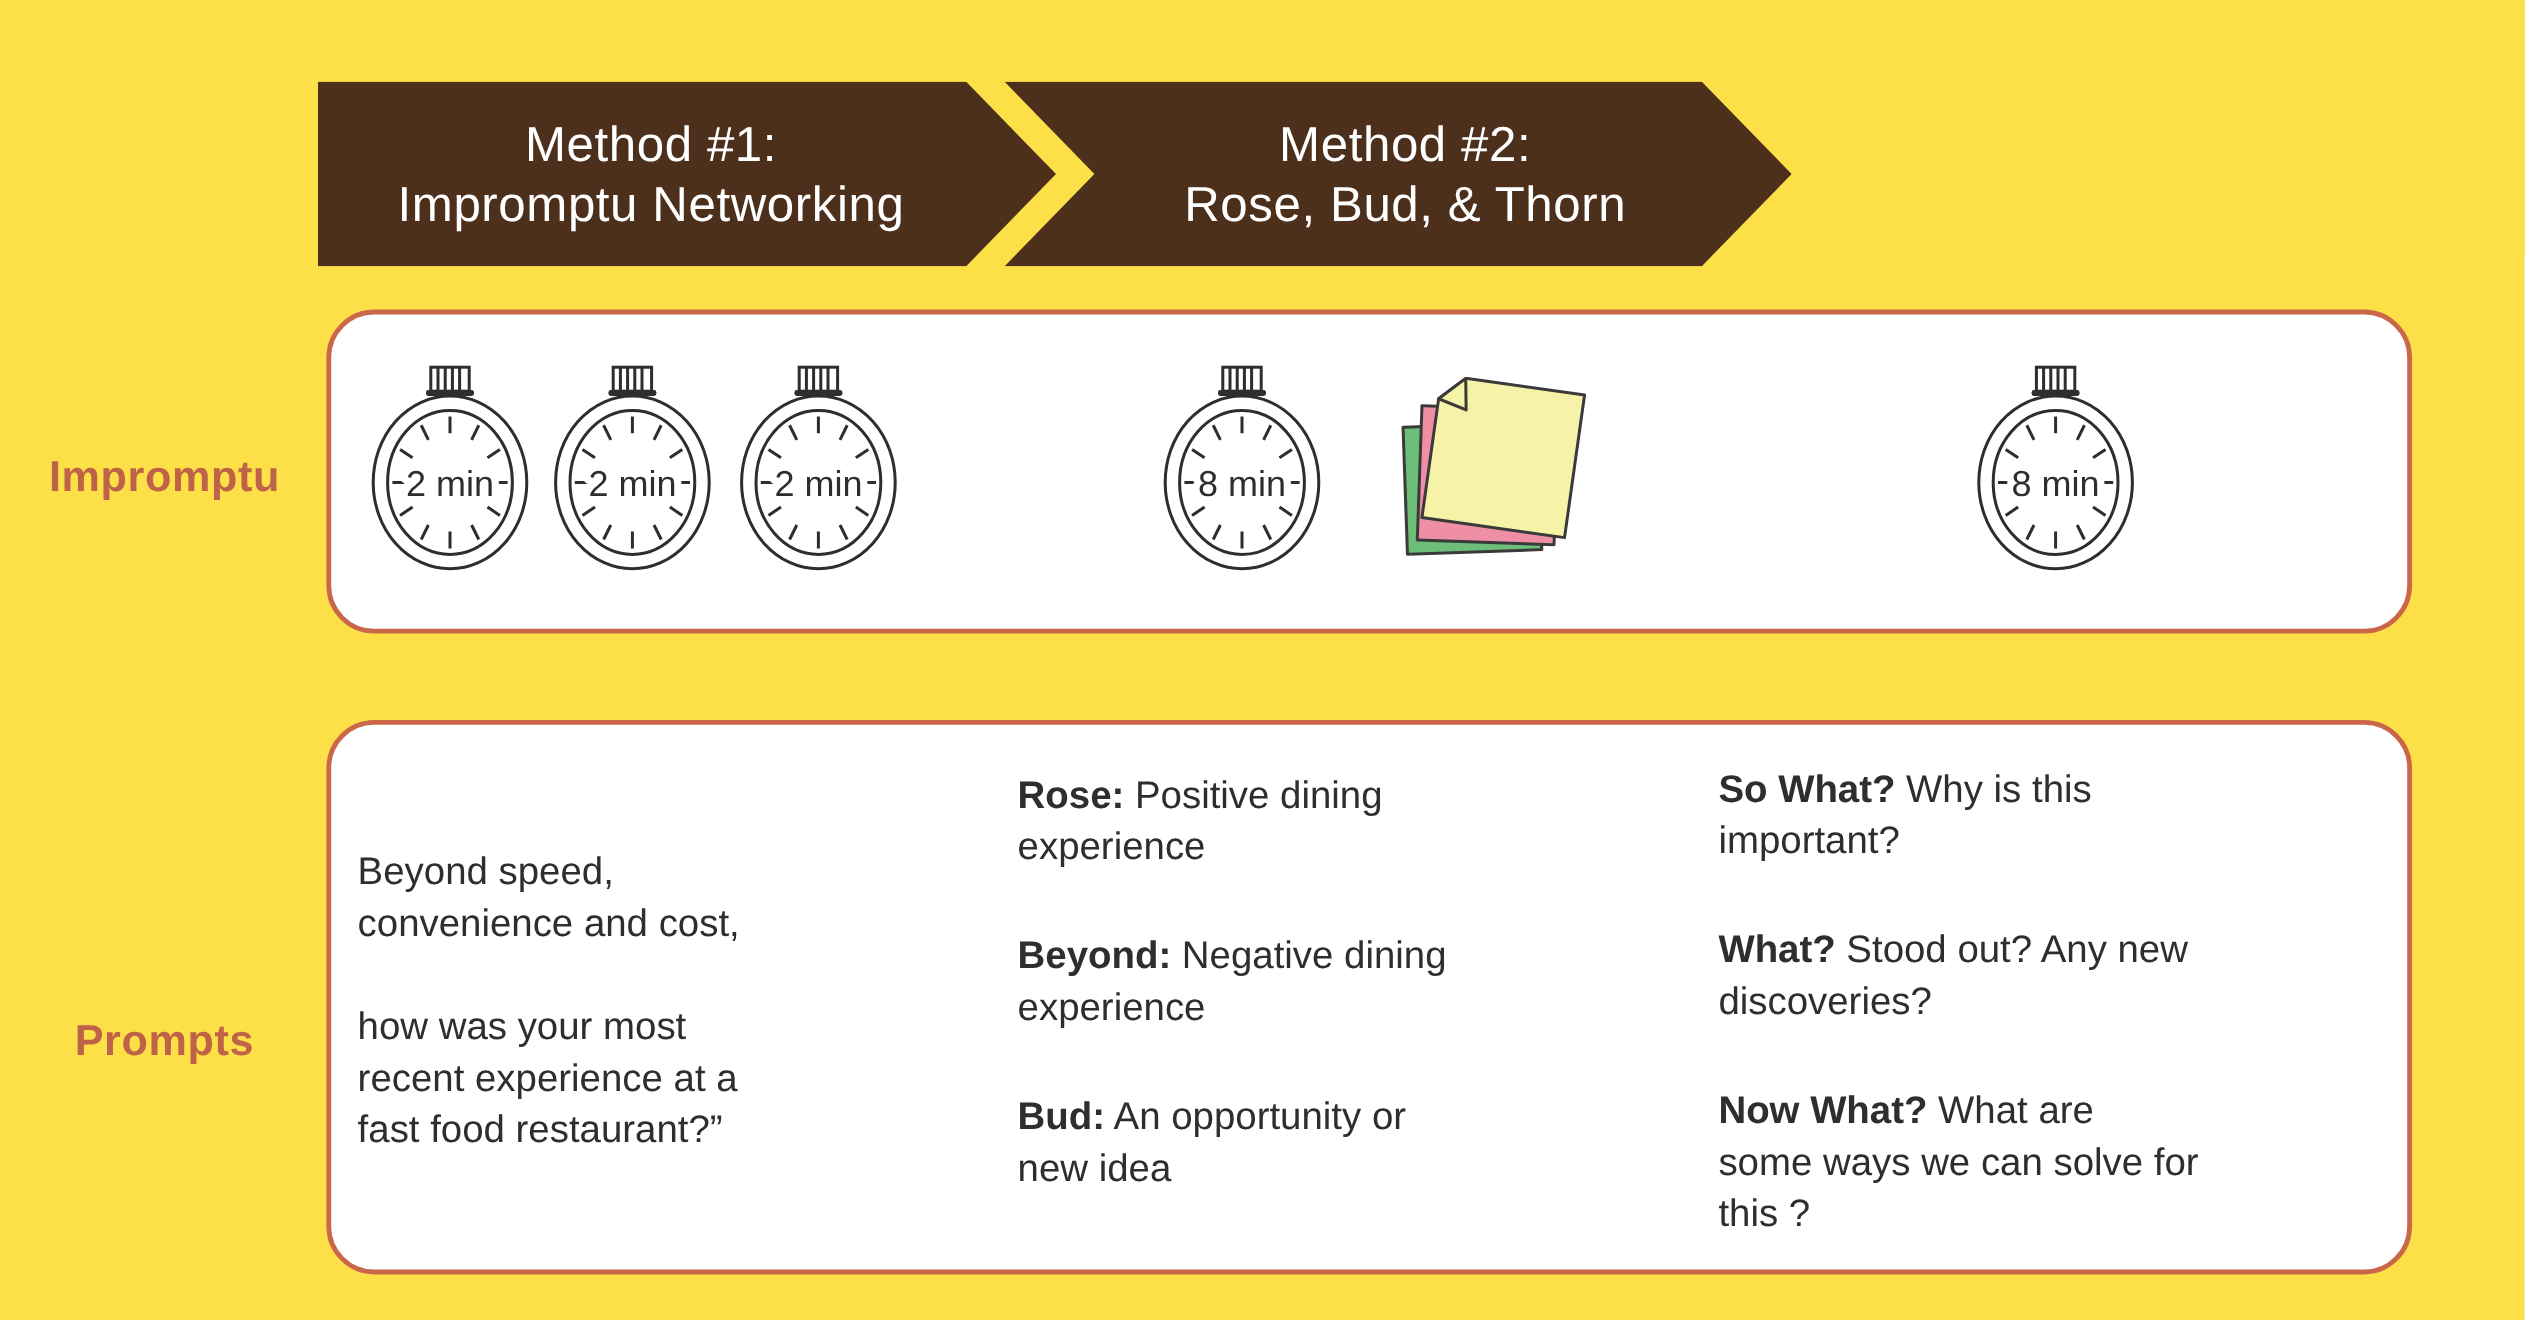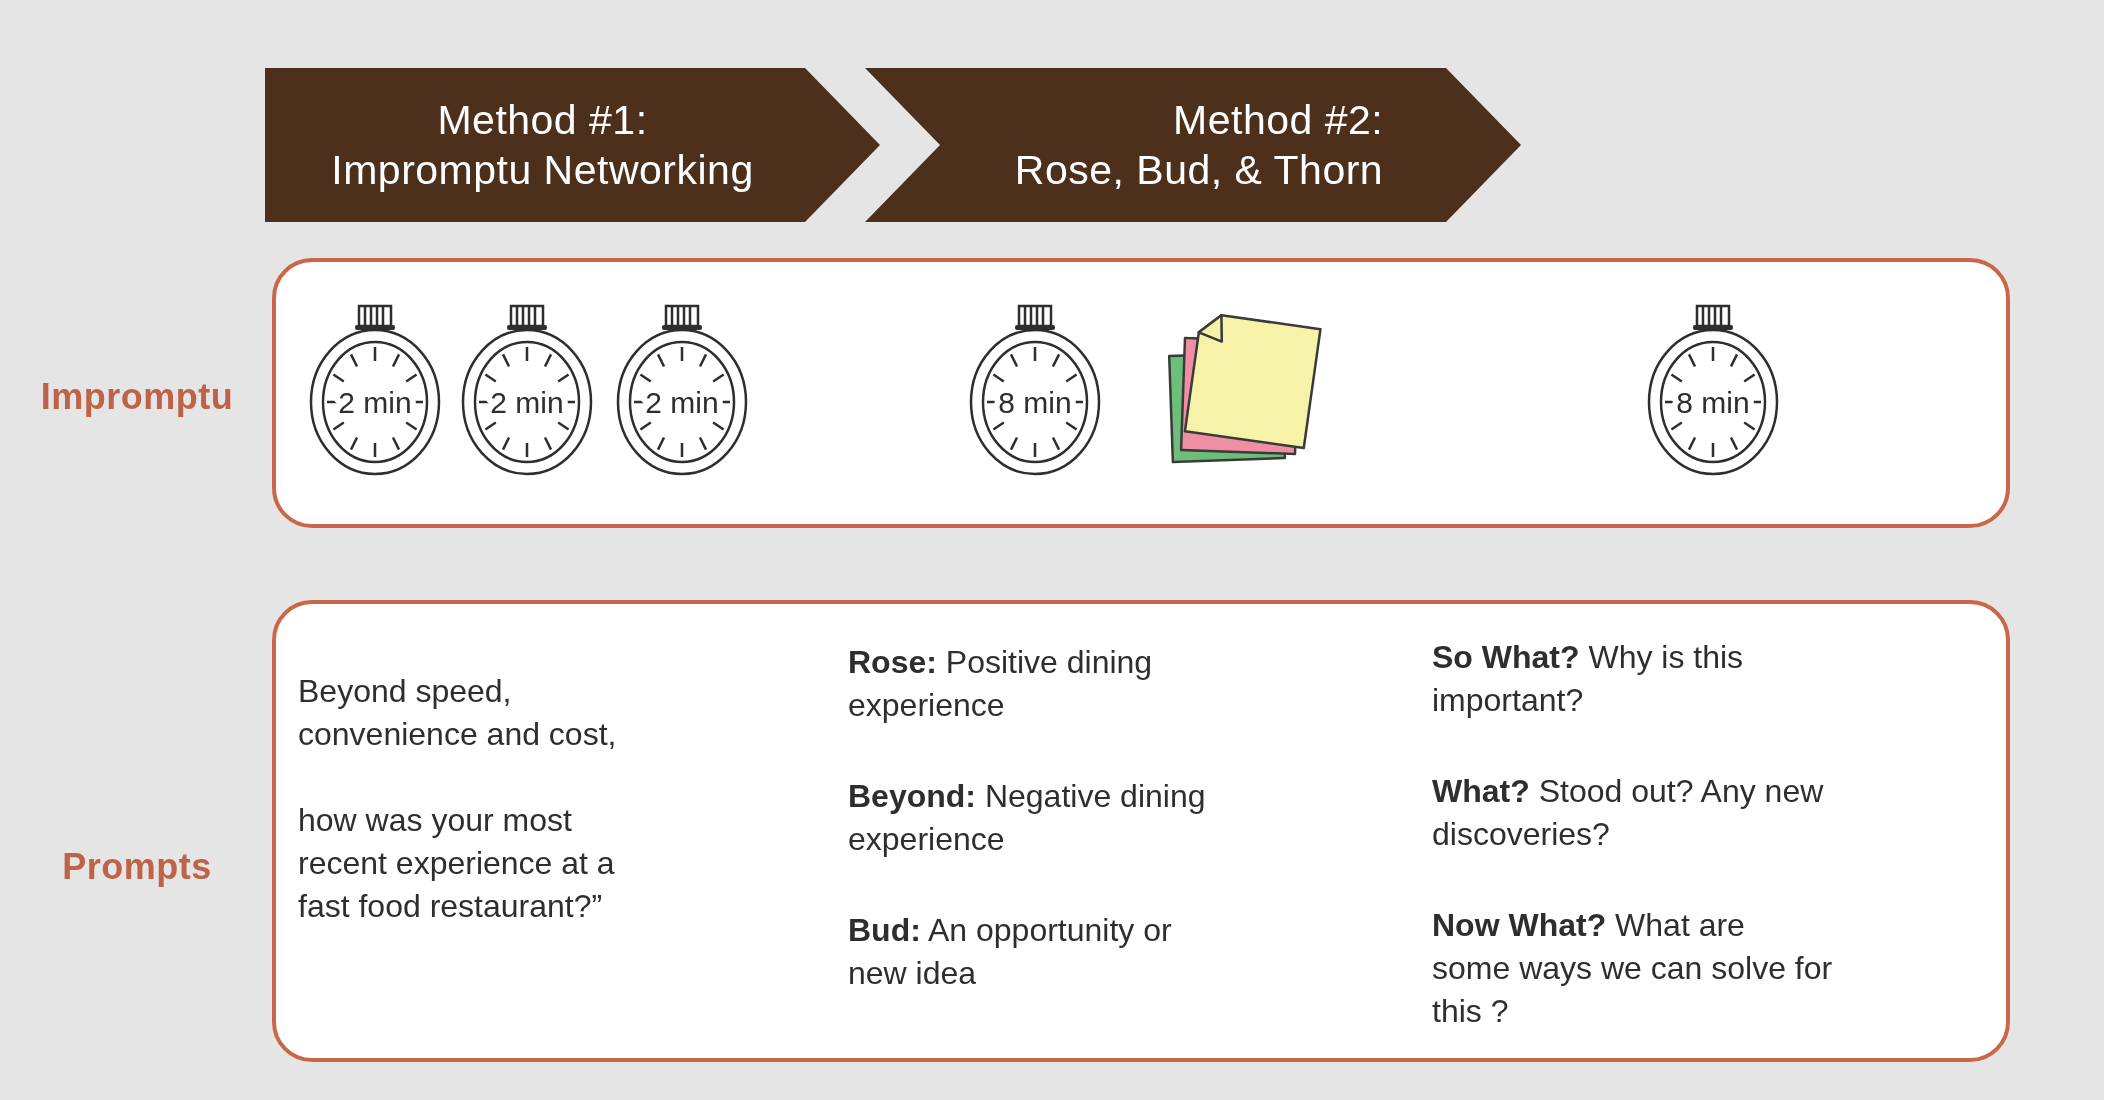--- a/index.html
+++ b/index.html
@@ -6,35 +6,35 @@
     --arrow-brown:#4D301C;
     --accent-orange:#CB6749;
     --label-orange:#BE6248;
     --text-ink:#2E2E2E;
     --sticky-green:#6CBE79;
     --sticky-pink:#EE8FA6;
     --sticky-yellow:#F6F2A8;
   }
   html,body{margin:0;padding:0;background:#fff;}
   .canvas{
-    position:relative;width:2104px;height:1100px;background:#e5e5e5;overflow:hidden;
+    position:relative;width:2104px;height:1100px;background:#fde047;overflow:hidden;
     font-family:"Liberation Sans","DejaVu Sans",sans-serif;color:var(--text-ink,#2E2E2E);
   }
 
   
   .arrow{
     position:absolute;top:68px;height:154px;background:var(--arrow-brown,#4D301C);
     display:flex;align-items:center;justify-content:center;color:#fff;text-align:center;
     box-sizing:border-box;
   }
   .arrow-label{white-space:pre-line;font-size:41px;line-height:50px;font-weight:400;letter-spacing:.5px;}
   .a1{left:265px;width:615px;padding:0 72px 0 12px;
       clip-path:polygon(0 0,calc(100% - 75px) 0,100% 50%,calc(100% - 75px) 100%,0 100%);}
-  .a2{left:865px;width:656px;padding:0 70px 0 82px;
-      clip-path:polygon(0 0,calc(100% - 75px) 0,100% 50%,calc(100% - 75px) 100%,0 100%,75px 50%);text-align:right;}
+  .a2{left:837px;width:656px;padding:0 70px 0 82px;
+      clip-path:polygon(0 0,calc(100% - 75px) 0,100% 50%,calc(100% - 75px) 100%,0 100%,75px 50%);}
   .a3{left:1448px;width:559px;padding:0 56px 0 72px;
       clip-path:polygon(0 0,calc(100% - 75px) 0,100% 50%,calc(100% - 75px) 100%,0 100%,75px 50%);}
 
   
   .row-label{position:absolute;width:230px;text-align:center;font-weight:bold;
     font-size:36px;color:var(--label-orange,#BE6248);letter-spacing:.5px;}
   .ml{left:22px;top:376px;}
   .pl{left:22px;top:813px;margin-top:33px;}
 
   
@@ -55,21 +55,21 @@
   
   .sticky{position:absolute;left:1163px;top:314px;width:175px;height:160px;}
   .sline{stroke:#3a3a3a;stroke-width:2.5;stroke-linejoin:round;}
 
   
   .prompt{position:absolute;font-size:32px;line-height:43px;color:var(--text-ink,#2E2E2E);}
   .ptext{white-space:pre-line;}
   .pitem{white-space:pre-line;margin-bottom:48px;}
   .pitem:last-child{margin-bottom:0;}
   .pitem b{font-weight:bold;}
-  .col1{left:298px;top:670px;width:440px;}
+  .col1{left:298px;top:705px;width:440px;}
   .col2{left:848px;top:641px;width:470px;}
   .col3{left:1432px;top:636px;width:512px;}
 </style>
 </head>
 <body>
 
 <div class="canvas">
 
   <div class="arrow a1">
     <div class="arrow-label">Method #1:

